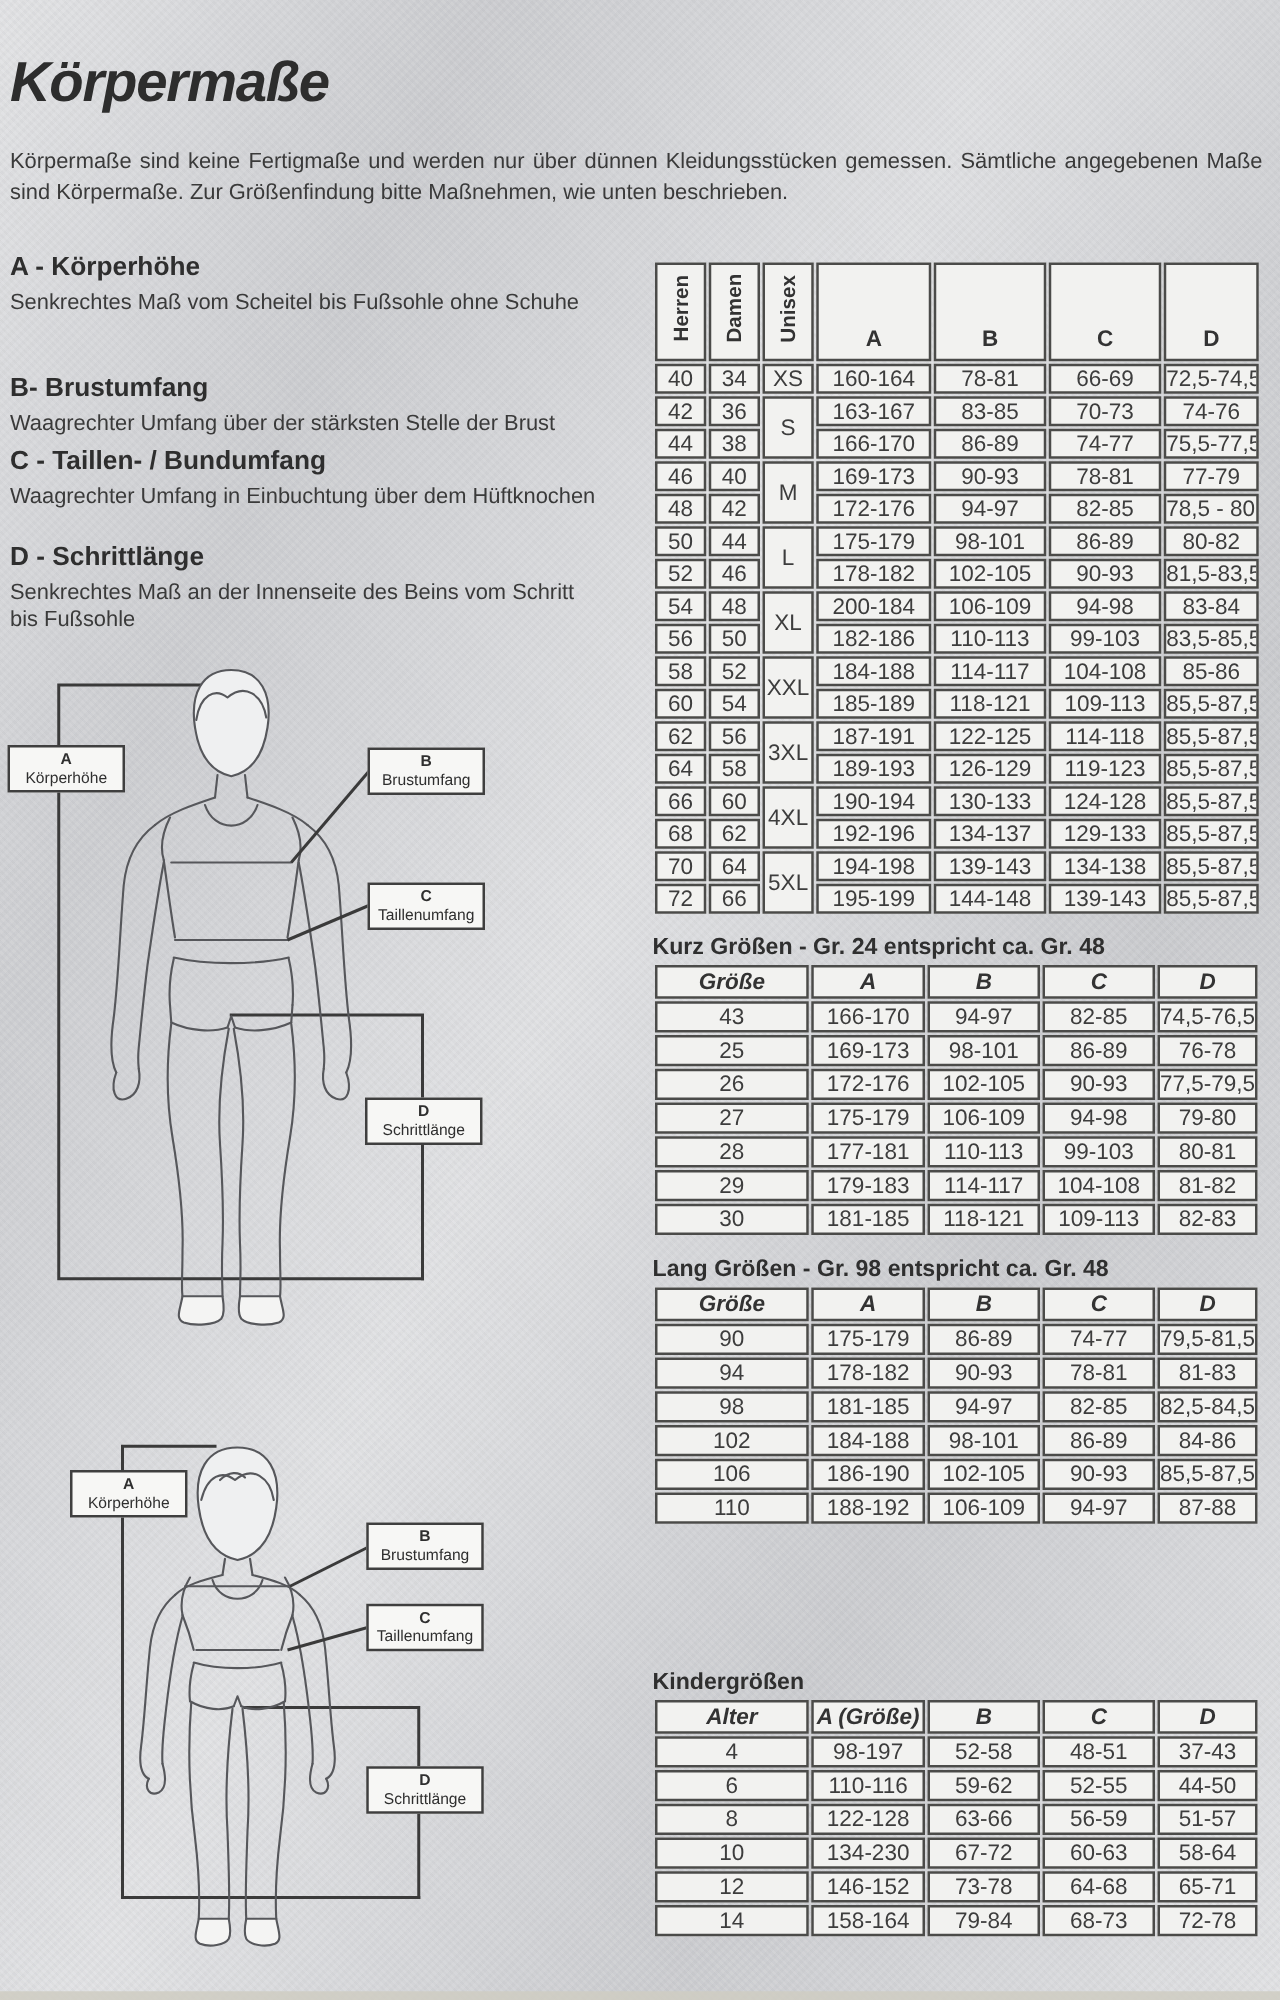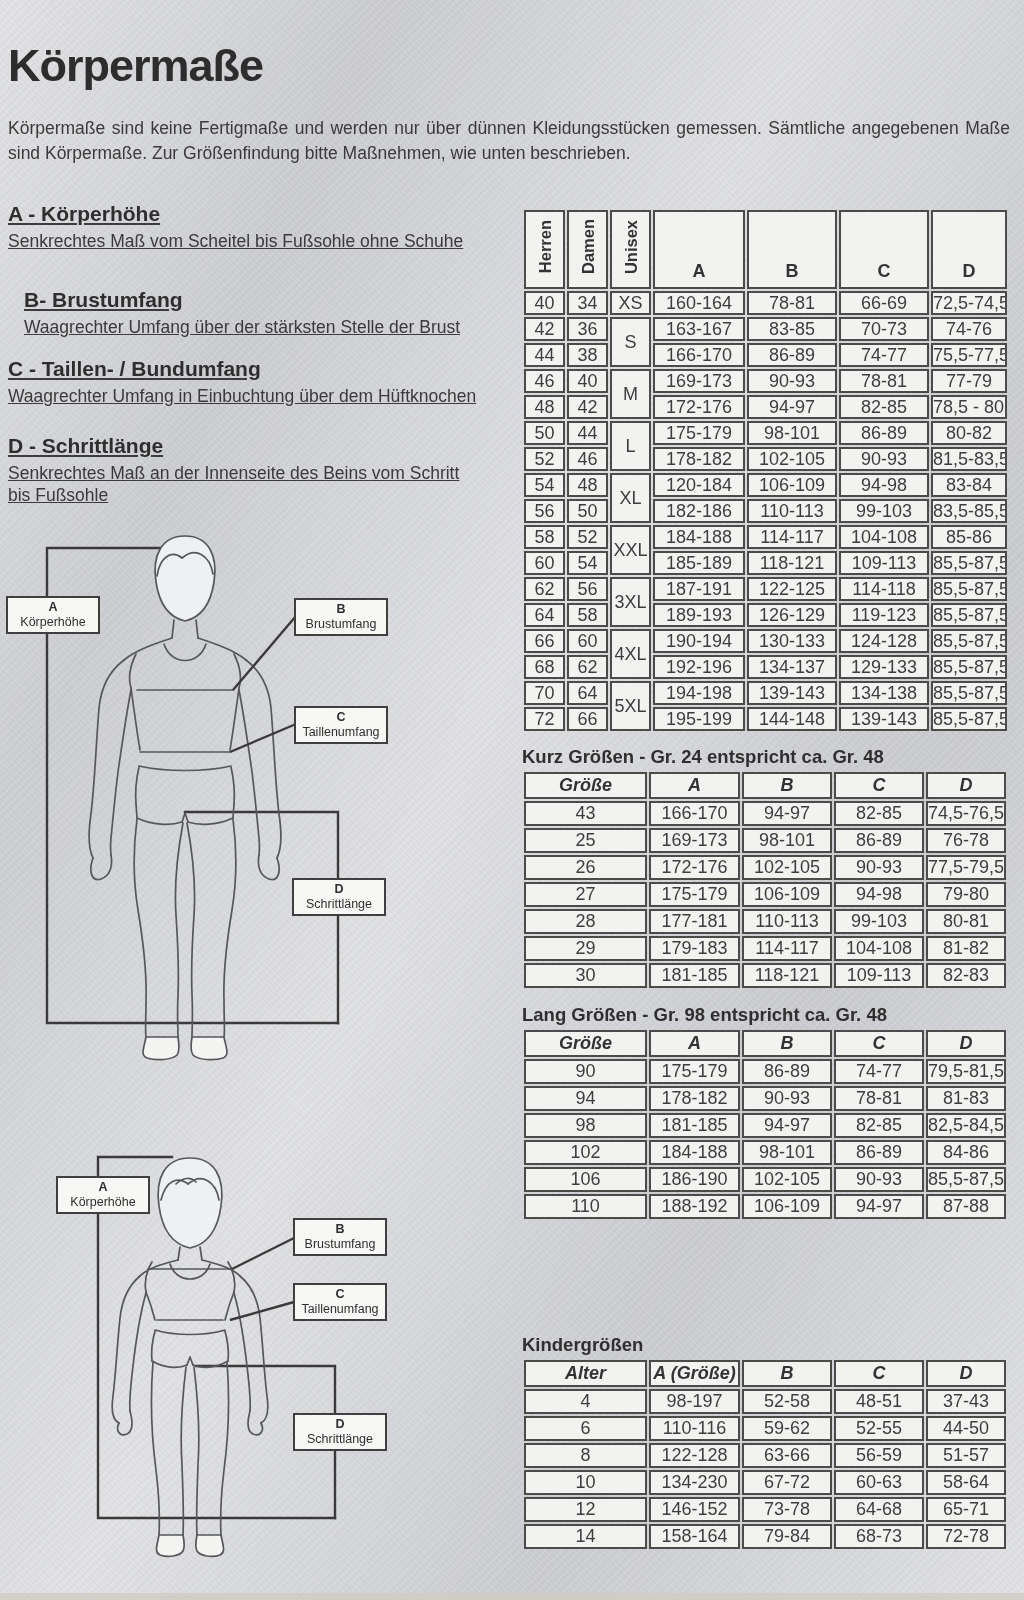--- a/index.html
+++ b/index.html
@@ -12,24 +12,24 @@
       linear-gradient(#d5d6d9,#d9dadd);
   }
   .grain{
     position:absolute;inset:0;pointer-events:none;opacity:.5;
     background:
       repeating-linear-gradient(45deg, rgba(255,255,255,.06) 0 2px, rgba(90,92,98,.05) 2px 4px),
       repeating-linear-gradient(-45deg, rgba(255,255,255,.05) 0 3px, rgba(90,92,98,.04) 3px 6px);
   }
   .bottom-edge{position:absolute;left:0;right:0;bottom:0;height:7px;background:#cfccc2;opacity:.85;}
 
-  .page-title{position:absolute;left:8px;top:40px;font-size:45px;font-weight:bold;color:#2d2d2d;letter-spacing:-1px;}
+  .page-title{position:absolute;left:8px;top:40px;font-size:45px;font-weight:bold;color:#2d2d2d;letter-spacing:-1px;font-style:italic;}
   .intro{position:absolute;left:8px;top:116px;width:1002px;font-size:17.5px;line-height:25px;text-align:justify;color:#3a3a3a;}
 
-  .def-block{position:absolute;left:8px;width:470px;text-decoration:underline;}
+  .def-block{position:absolute;left:8px;width:470px;}
   .def-term{font-size:21px;font-weight:bold;color:#2e2e2e;margin-bottom:4px;}
   .def-desc{font-size:17.5px;line-height:22px;color:#3a3a3a;}
 
   .figure{position:absolute;left:0;width:460px;}
   .figure svg{display:block;}
   .fig-label{
     position:absolute;width:84px;background:#f7f7f5;border:2px solid #3f3f3f;
     text-align:center;padding:2px 3px;font-size:12.5px;line-height:15px;color:#2f2f2f;
   }
   .fig-letter{font-weight:bold;}
@@ -66,21 +66,21 @@
 <div class="canvas">
   <div class="grain"></div>
 
   <div class="page-title">Körpermaße</div>
   <div class="intro">Körpermaße sind keine Fertigmaße und werden nur über dünnen Kleidungsstücken gemessen. Sämtliche angegebenen Maße sind Körpermaße. Zur Größenfindung bitte Maßnehmen, wie unten beschrieben.</div>
 
   <div class="def-block" style="top:202px;">
     <div class="def-term">A - Körperhöhe</div>
     <div class="def-desc">Senkrechtes Maß vom Scheitel bis Fußsohle ohne Schuhe</div>
   </div>
-  <div class="def-block" style="top:288px;margin-left:16px;">
+  <div class="def-block" style="top:299px;">
     <div class="def-term">B- Brustumfang</div>
     <div class="def-desc">Waagrechter Umfang über der stärksten Stelle der Brust</div>
   </div>
   <div class="def-block" style="top:357px;">
     <div class="def-term">C - Taillen- / Bundumfang</div>
     <div class="def-desc">Waagrechter Umfang in Einbuchtung über dem Hüftknochen</div>
   </div>
   <div class="def-block" style="top:434px;">
     <div class="def-term">D - Schrittlänge</div>
     <div class="def-desc">Senkrechtes Maß an der Innenseite des Beins vom Schritt bis Fußsohle</div>
@@ -277,21 +277,21 @@
           <td>46</td>
           <td>178-182</td>
           <td>102-105</td>
           <td>90-93</td>
           <td>81,5-83,5</td>
         </tr>
         <tr>
           <td>54</td>
           <td>48</td>
           <td class="unisex-cell" rowspan="2">XL</td>
-          <td>120-184</td>
+          <td>200-184</td>
           <td>106-109</td>
           <td>94-98</td>
           <td>83-84</td>
         </tr>
         <tr>
           <td>56</td>
           <td>50</td>
           <td>182-186</td>
           <td>110-113</td>
           <td>99-103</td>

